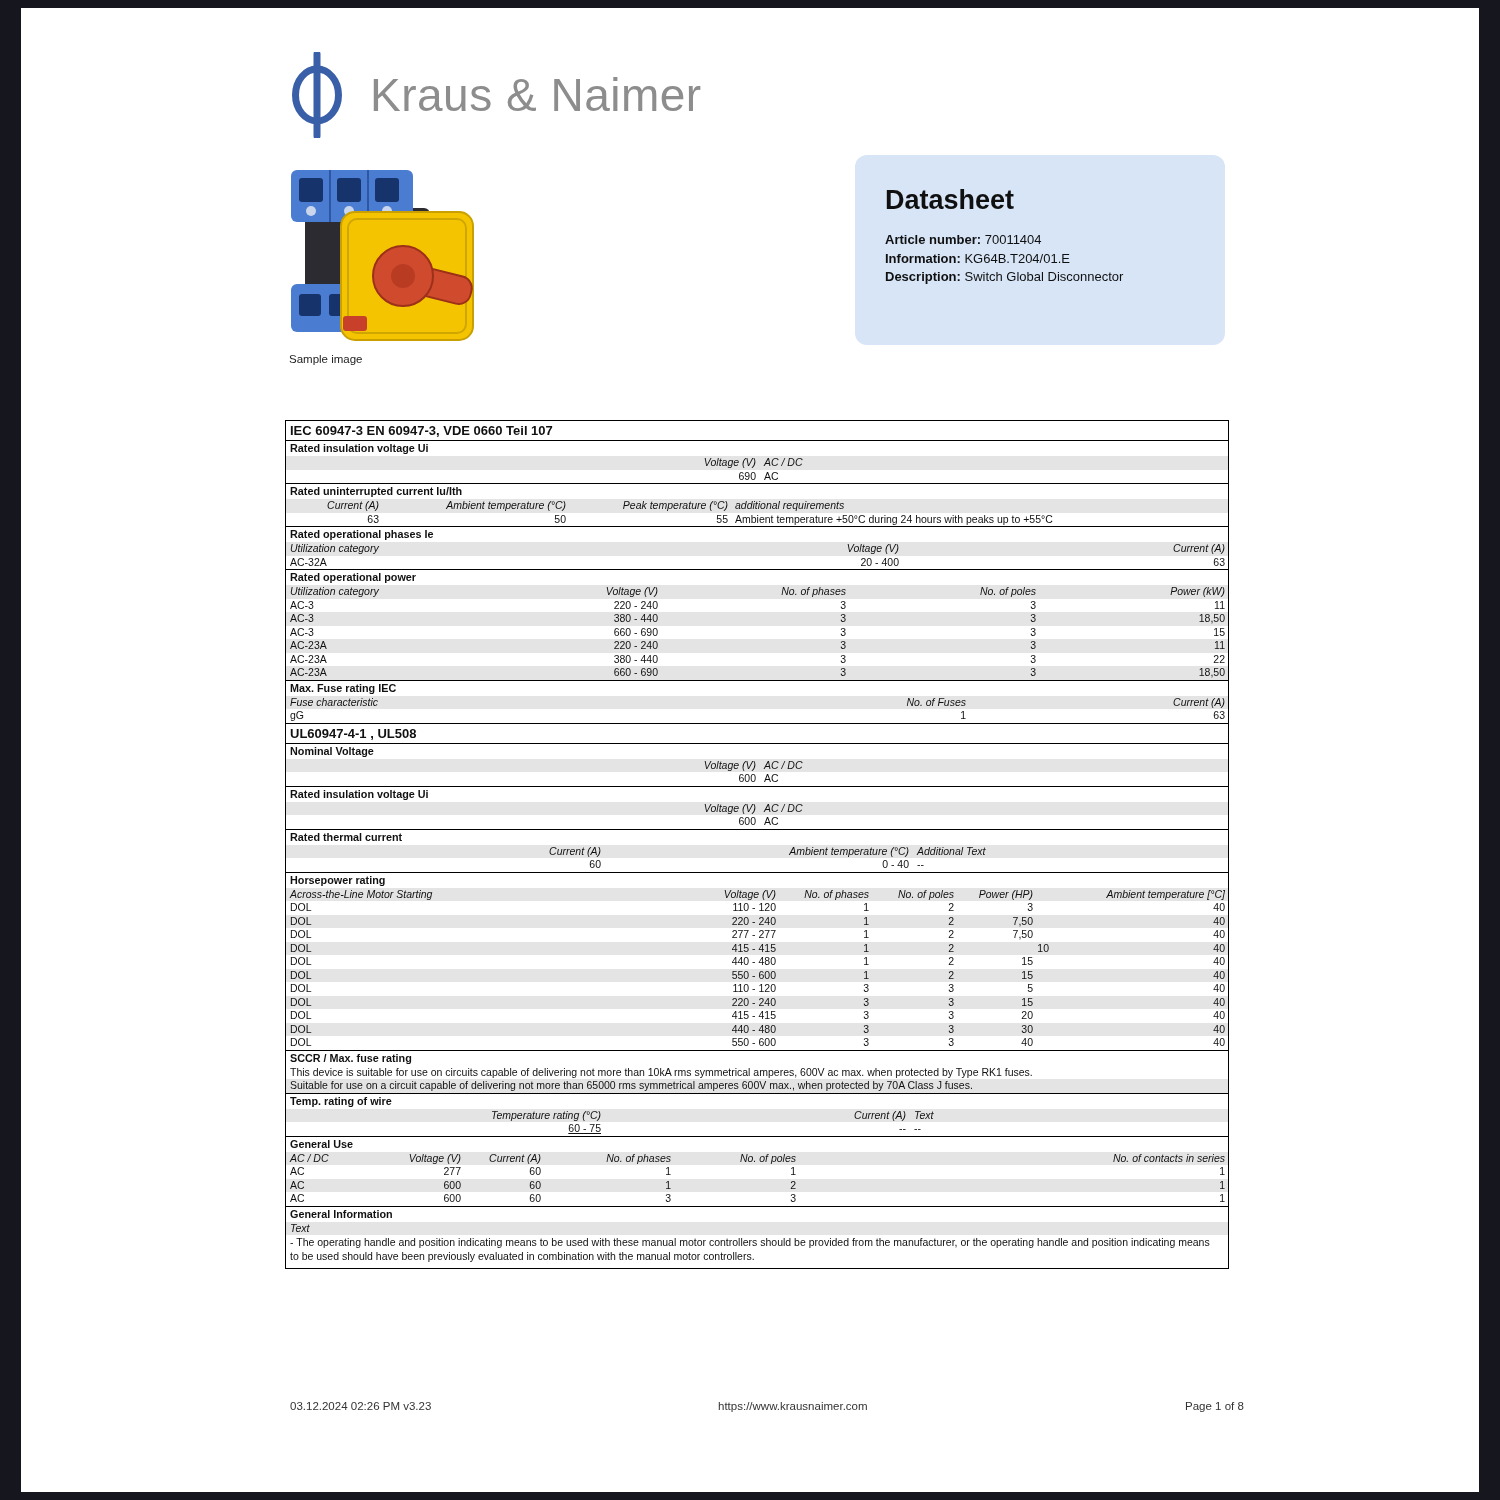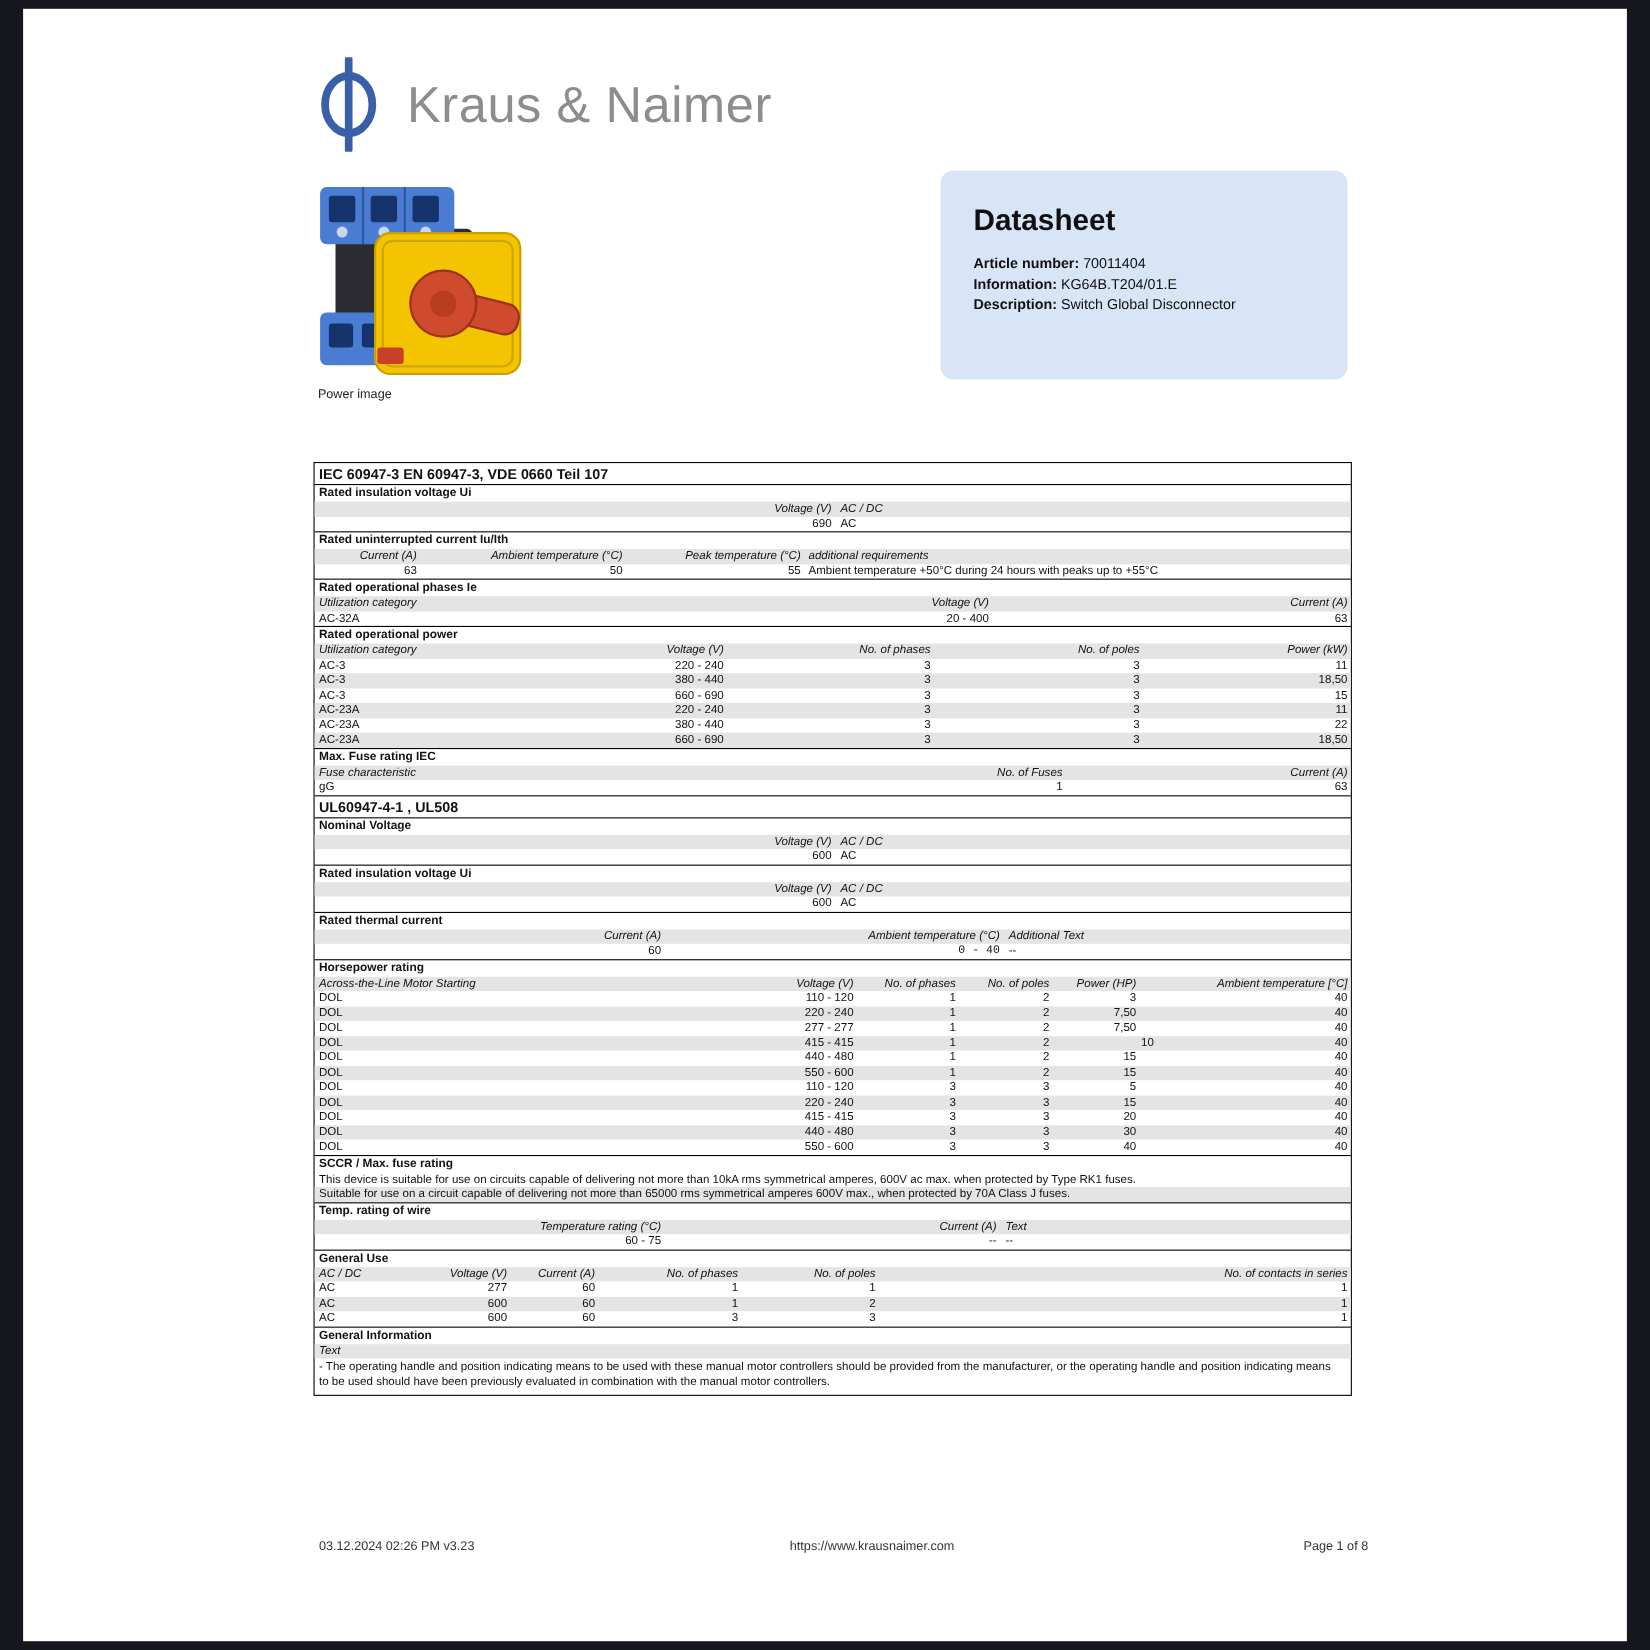--- a/index.html
+++ b/index.html
@@ -88,21 +88,21 @@
     <g>
       <g transform="rotate(14 118 110)">
         <rect x="112" y="96" width="76" height="28" rx="12" fill="#d04a2e" stroke="#9c3018" stroke-width="2"></rect>
       </g>
       <circle cx="118" cy="110" r="30" fill="#d04a2e" stroke="#9c3018" stroke-width="2"></circle>
       <circle cx="118" cy="110" r="12" fill="#b93c22"></circle>
     </g>
     <rect x="58" y="150" width="24" height="15" rx="3" fill="#c8402a"></rect>
   </svg>
 
-  <div class="caption">Power image</div>
+  <div class="caption">Sample image</div>
 
   <div class="info-box">
     <div class="info-title">Datasheet</div>
     <div>
         <div class="info-line"><span class="info-label">Article number: </span><span>70011404</span></div>
         <div class="info-line"><span class="info-label">Information: </span><span>KG64B.T204/01.E</span></div>
         <div class="info-line"><span class="info-label">Description: </span><span>Switch Global Disconnector</span></div>
       </div>
   </div>
 
@@ -222,21 +222,21 @@
         <span class="cell" style="left: 478px;">AC</span>
       </div>
       <div class="trow t-title">Rated thermal current</div>
       <div class="trow t-cols shade">
         <span class="cell" style="right: 627px;">Current (A)</span>
         <span class="cell" style="right: 319px;">Ambient temperature (°C)</span>
         <span class="cell" style="left: 631px;">Additional Text</span>
       </div>
       <div class="trow t-row">
         <span class="cell" style="right: 627px;">60</span>
-        <span class="cell" style="right: 319px; font-family: Liberation Mono, monospace;">0 - 40</span>
+        <span class="cell" style="right: 319px;">0 - 40</span>
         <span class="cell" style="left: 631px;">--</span>
       </div>
       <div class="trow t-title">Horsepower rating</div>
       <div class="trow t-cols shade">
         <span class="cell" style="left: 4px;">Across-the-Line Motor Starting</span>
         <span class="cell" style="right: 452px;">Voltage (V)</span>
         <span class="cell" style="right: 359px;">No. of phases</span>
         <span class="cell" style="right: 274px;">No. of poles</span>
         <span class="cell" style="right: 195px;">Power (HP)</span>
         <span class="cell" style="right: 3px;">Ambient temperature [°C]</span>
@@ -336,21 +336,21 @@
       <div class="trow t-row shade">
         <span class="cell" style="left: 4px;">Suitable for use on a circuit capable of delivering not more than 65000 rms symmetrical amperes 600V max., when protected by 70A Class J fuses.</span>
       </div>
       <div class="trow t-title">Temp. rating of wire</div>
       <div class="trow t-cols shade">
         <span class="cell" style="right: 627px;">Temperature rating (°C)</span>
         <span class="cell" style="right: 322px;">Current (A)</span>
         <span class="cell" style="left: 628px;">Text</span>
       </div>
       <div class="trow t-row">
-        <span class="cell" style="right: 627px;">60 - 75</span>
+        <span class="cell" style="right: 627px; text-decoration: underline;">60 - 75</span>
         <span class="cell" style="right: 322px;">--</span>
         <span class="cell" style="left: 628px;">--</span>
       </div>
       <div class="trow t-title">General Use</div>
       <div class="trow t-cols shade">
         <span class="cell" style="left: 4px;">AC / DC</span>
         <span class="cell" style="right: 767px;">Voltage (V)</span>
         <span class="cell" style="right: 687px;">Current (A)</span>
         <span class="cell" style="right: 557px;">No. of phases</span>
         <span class="cell" style="right: 432px;">No. of poles</span>

